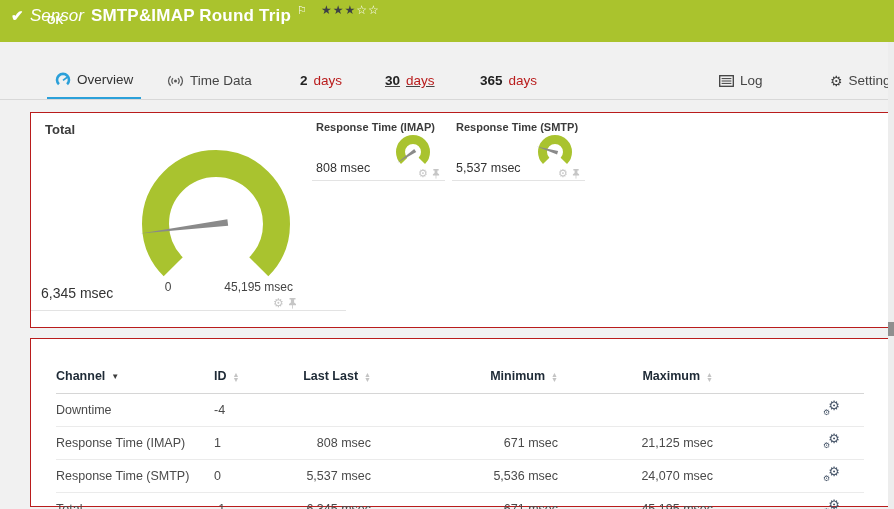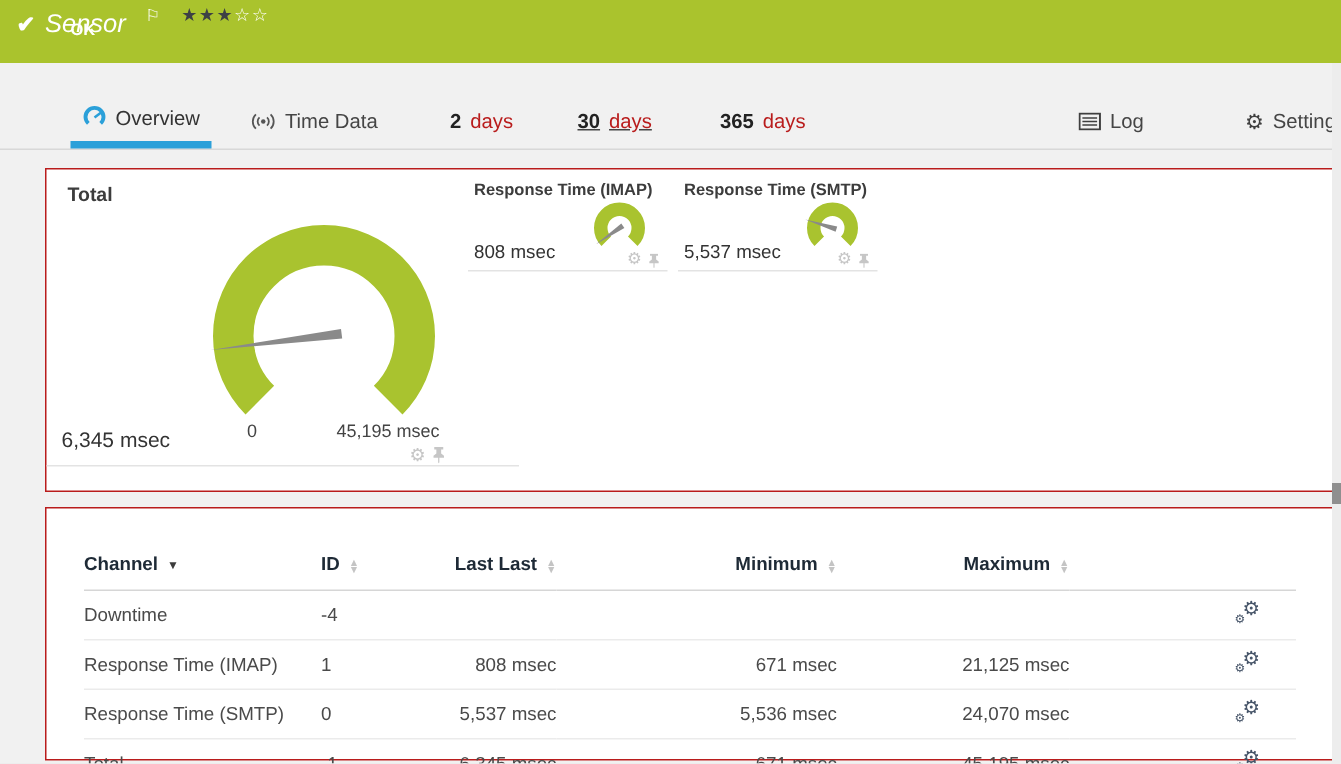--- a/index.html
+++ b/index.html
@@ -15,21 +15,21 @@
   .banner .flag{font-size:11px;margin-left:6px;margin-top:-2px;}
   .banner .stars{margin-left:14px;margin-top:-3px;font-size:12px;letter-spacing:1px;}
   .banner .stars .sf{color:#3d4045;}
   .banner .stars .se{color:#ffffff;}
   .banner .okstate{position:absolute;left:47px;top:14px;font-size:11px;font-weight:bold;}
 
   
   .tabbar{position:absolute;left:0;top:62px;width:894px;height:37px;border-bottom:1px solid #d8d8d8;}
   .tab{position:absolute;top:0;height:37px;display:flex;align-items:center;gap:6px;
        font-size:13.5px;color:#454545;cursor:pointer;box-sizing:border-box;}
-  .tab.active{border-bottom:5px solid #14532d;color:#333;padding:0 8px;margin-left:-8px;}
+  .tab.active{border-bottom:2px solid #14532d;color:#333;padding:0 8px;margin-left:-8px;}
   .tab b{color:#222;}
   .tab .unit{color:#b91c1c;}
   .tab svg{display:block;}
   .gearglyph{font-size:14px;color:#3f3f3f;line-height:1;}
 
   
   .panel{position:absolute;left:30px;width:858px;background:#fff;border:1px solid #b91c1c;box-sizing:content-box;}
   #panel-gauges{top:112px;height:214px;}
   #panel-table{top:338px;height:167px;}
 
@@ -77,20 +77,21 @@
 </style>
 </head>
 <body>
 
 <div id="screen">
 
   <div class="banner" style="background: rgb(170, 195, 45);">
     <span class="check">✔</span>
     <div class="titlerow">
       <span class="kind">Sensor</span>
+      <span class="sname">SMTP&amp;IMAP Round Trip</span>
       <span class="flag">⚐</span>
       <span class="stars"><span class="sf">★★★</span><span class="se">☆☆</span></span>
     </div>
     <div class="okstate">OK</div>
   </div>
 
   <div class="tabbar">
     <div class="tab active" style="left: 55px; border-bottom-color: rgb(43, 160, 217);">
       <svg width="16" height="16" viewBox="0 0 16 16">
         <path d="M3.9 12.3 A6 6 0 1 1 12.1 12.3" stroke="#2ba0d9" stroke-width="2.6" fill="none"></path>

